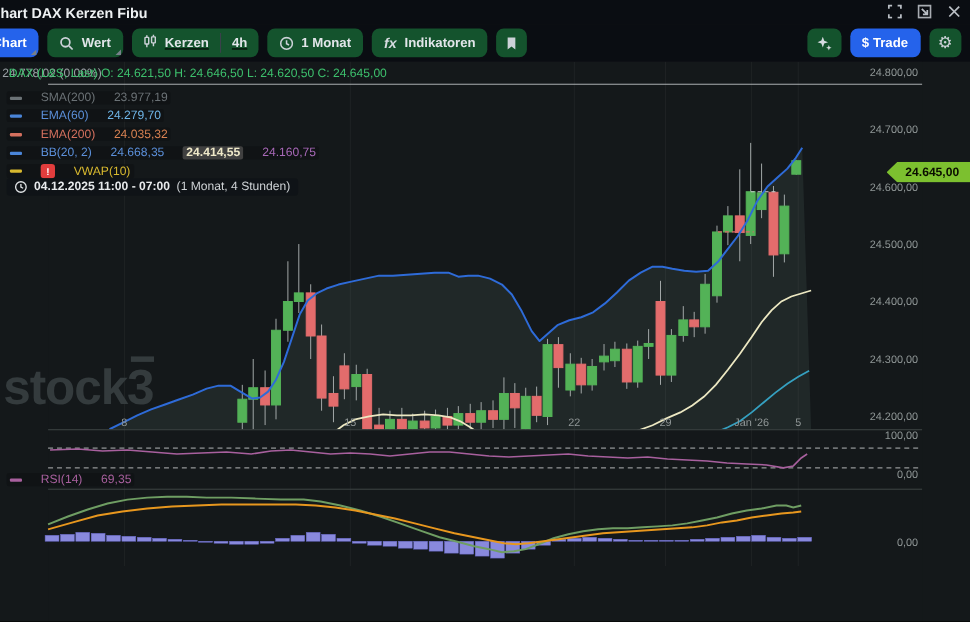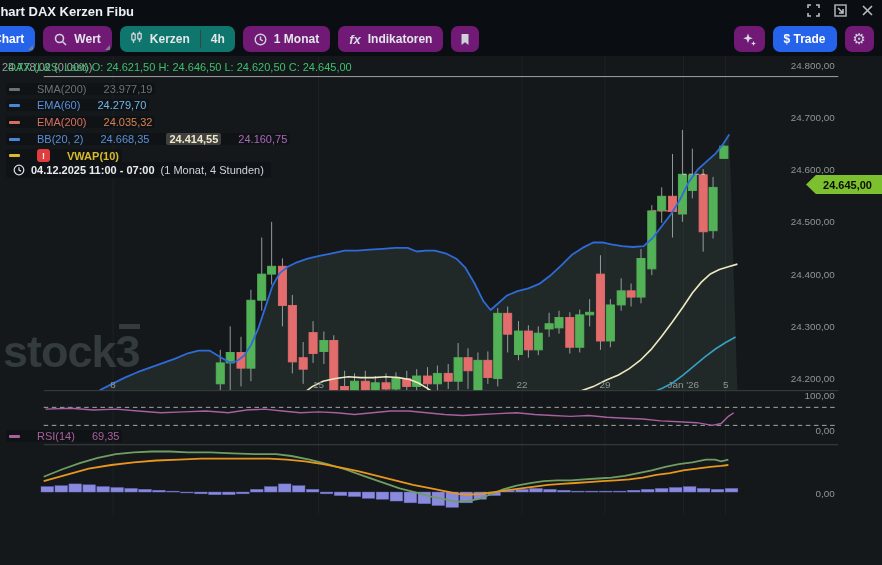--- a/index.html
+++ b/index.html
@@ -18,31 +18,31 @@
     margin-left:-9px; color:#eef1f3; font-size:13px; font-weight:bold; white-space:nowrap;
   }
   .win-controls { position:absolute; right:8px; top:3px; display:flex; gap:13px; align-items:center; }
   .win-controls .wicon { width:14px; height:14px; display:flex; align-items:center; justify-content:center; cursor:pointer; }
   
   .toolbar {
     position:absolute; left:0; top:22px; width:882px; height:34px;
     background:#0a0d12; display:flex; align-items:center; padding:0 8px; gap:8px;
   }
   .tbtn {
-    height:26px; border-radius:7px; background:#701a75; color:#e2e6ea;
+    height:26px; border-radius:7px; background:#14532d; color:#e2e6ea;
     display:flex; align-items:center; gap:7px; padding:0 11px;
     font-size:12px; font-weight:bold; cursor:pointer; position:relative; white-space:nowrap;
   }
   .tbtn.primary { background:#2563eb; color:#fff; }
   .tbtn .ticon { display:flex; align-items:center; color:#ccd2d8; }
   .tbtn.fold::after {
     content:""; position:absolute; right:2px; bottom:2px;
     border-left:5px solid transparent; border-bottom:5px solid #77808a;
   }
-  .tbtn-group { height:26px; border-radius:7px; background:#0f766e; display:flex; align-items:stretch; overflow:hidden; }
+  .tbtn-group { height:26px; border-radius:7px; background:#14532d; display:flex; align-items:stretch; overflow:hidden;text-decoration:underline; }
   .tbtn-group .seg { display:flex; align-items:center; gap:7px; padding:0 10px; color:#e2e6ea; font-size:12px; font-weight:bold; cursor:pointer; }
   .tbtn-group .vdiv { width:1px; background:#3a414b; margin:4px 0; }
   .tbtn.iconbtn { padding:0 8px; }
   .toolbar .spacer { flex:1; }
   .fx { font-style:italic; font-family:Liberation Sans, sans-serif; font-weight:bold; font-size:13px; color:#d6dbe0; }
   
   #chart-svg { position:absolute; left:0; top:56px; }
   .watermark {
     position:absolute; left:3px; top:329px; font-size:45px; font-weight:bold;
     color:#343b3d; letter-spacing:-1px; line-height:1; user-select:none;
@@ -64,21 +64,21 @@
     background:rgba(15,19,23,0.92); border-radius:3px; padding:2px 7px;
     display:flex; align-items:center; gap:6px; color:#e8eaec; font-size:11px;
   }
   .time-chip .tdate { font-weight:bold; }
   .time-chip .trange { color:#cfd3d6; }
   
   .price-tag {
     position:absolute; left:806px; top:147px; width:76px; height:19px;
     background:#7cc02f; clip-path:polygon(0 50%, 13% 0, 100% 0, 100% 100%, 13% 100%);
     display:flex; align-items:center; justify-content:center;
-    color:#0a0d00; font-size:11px; font-weight:bold; padding-left:7px;margin-top:28px;
+    color:#0a0d00; font-size:11px; font-weight:bold; padding-left:7px;
   }
 </style>
 </head>
 <body>
 
 <div id="app">
 
   <div class="titlebar">
     <div class="title">Chart DAX Kerzen Fibu</div>
     <div class="win-controls">
@@ -399,21 +399,21 @@
       <span style="color:#5b8fd9">BB(20, 2)</span>
       <span style="color:#5b8fd9">24.668,35</span>
       <span class="mid-chip" style="color:#eee8c8;font-weight:bold">24.414,55</span>
       <span style="color:#a869b8">24.160,75</span>
     </span>
   </div>
   <div class="lrow" style="top:149px">
     <span class="lchip">
       <span class="dash" style="background:#d8b92f"></span>
       <span class="warn-badge">!</span>
-      <span style="color:#d8b92f;font-weight:bold">VWAP(10)</span>
+      <span style="color:#d8b92f;font-weight:normal">VWAP(10)</span>
     </span>
   </div>
   <div class="lrow" style="top:162px">
     <span class="time-chip">
       <span style="display:flex">
         <svg width="12" height="12" viewBox="0 0 13 13" fill="none" stroke="#dfe2e4" stroke-width="1.3">
           <circle cx="6.5" cy="6.5" r="5.2"></circle>
             <path d="M6.5 3.6v3l2.2 1.1"></path>
         </svg>
       </span>

